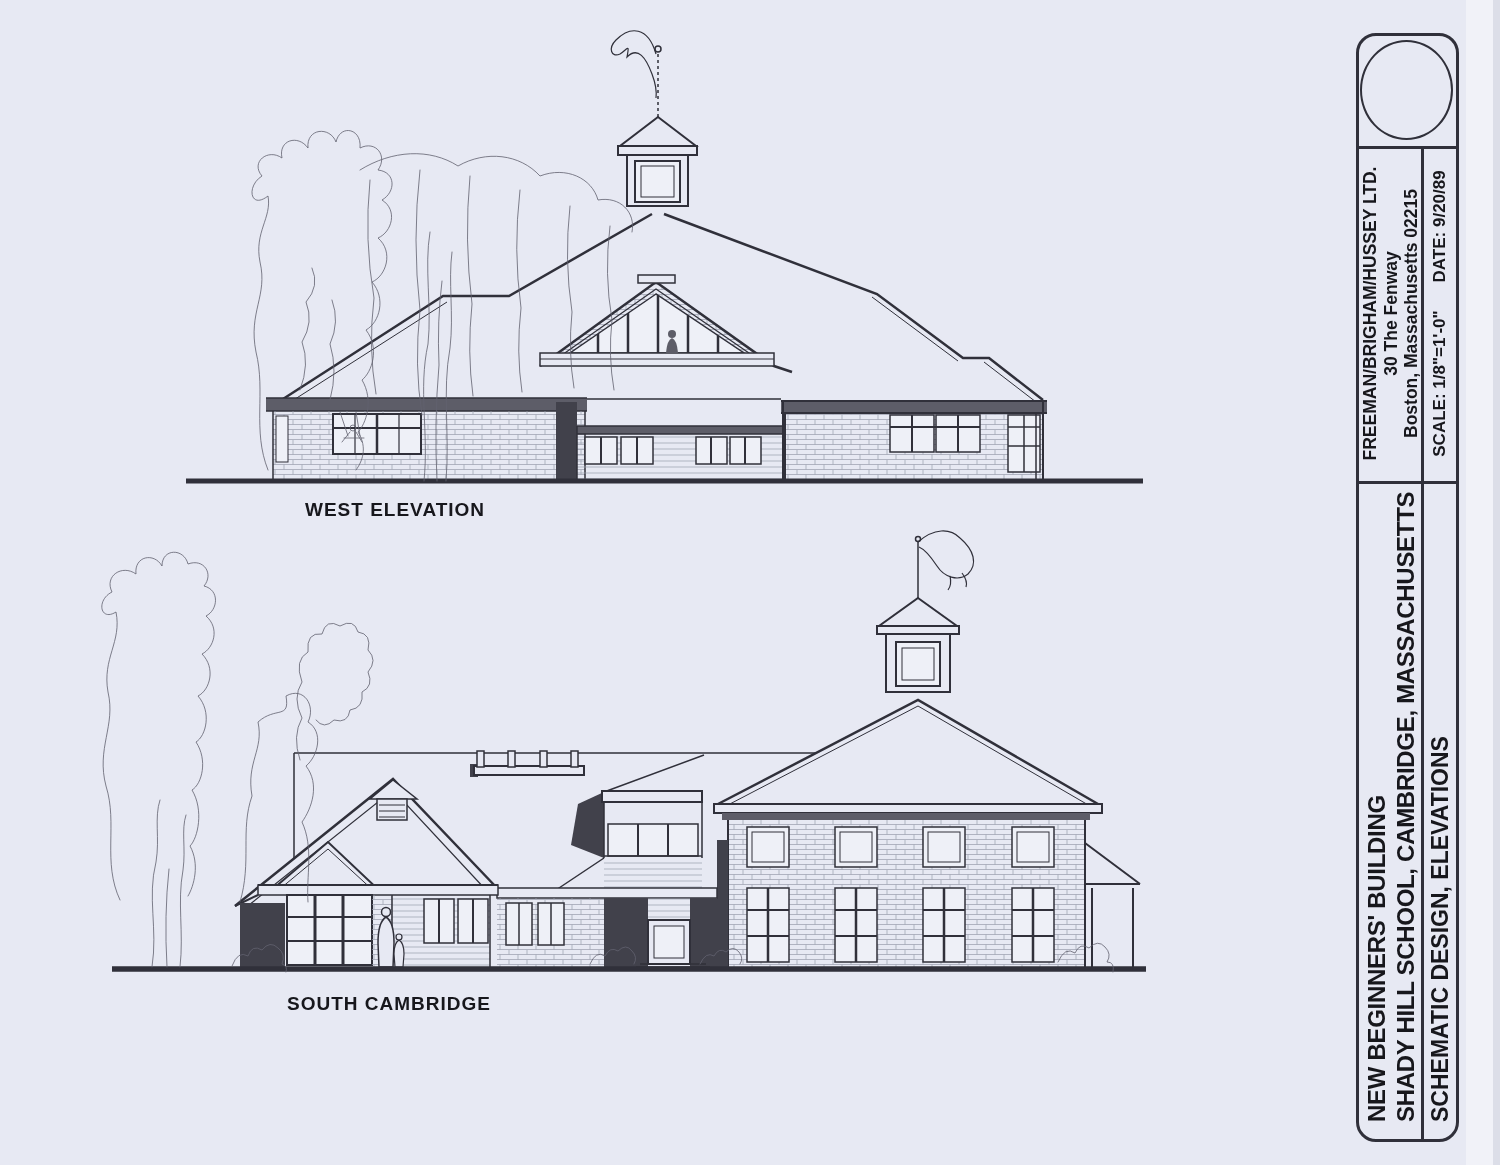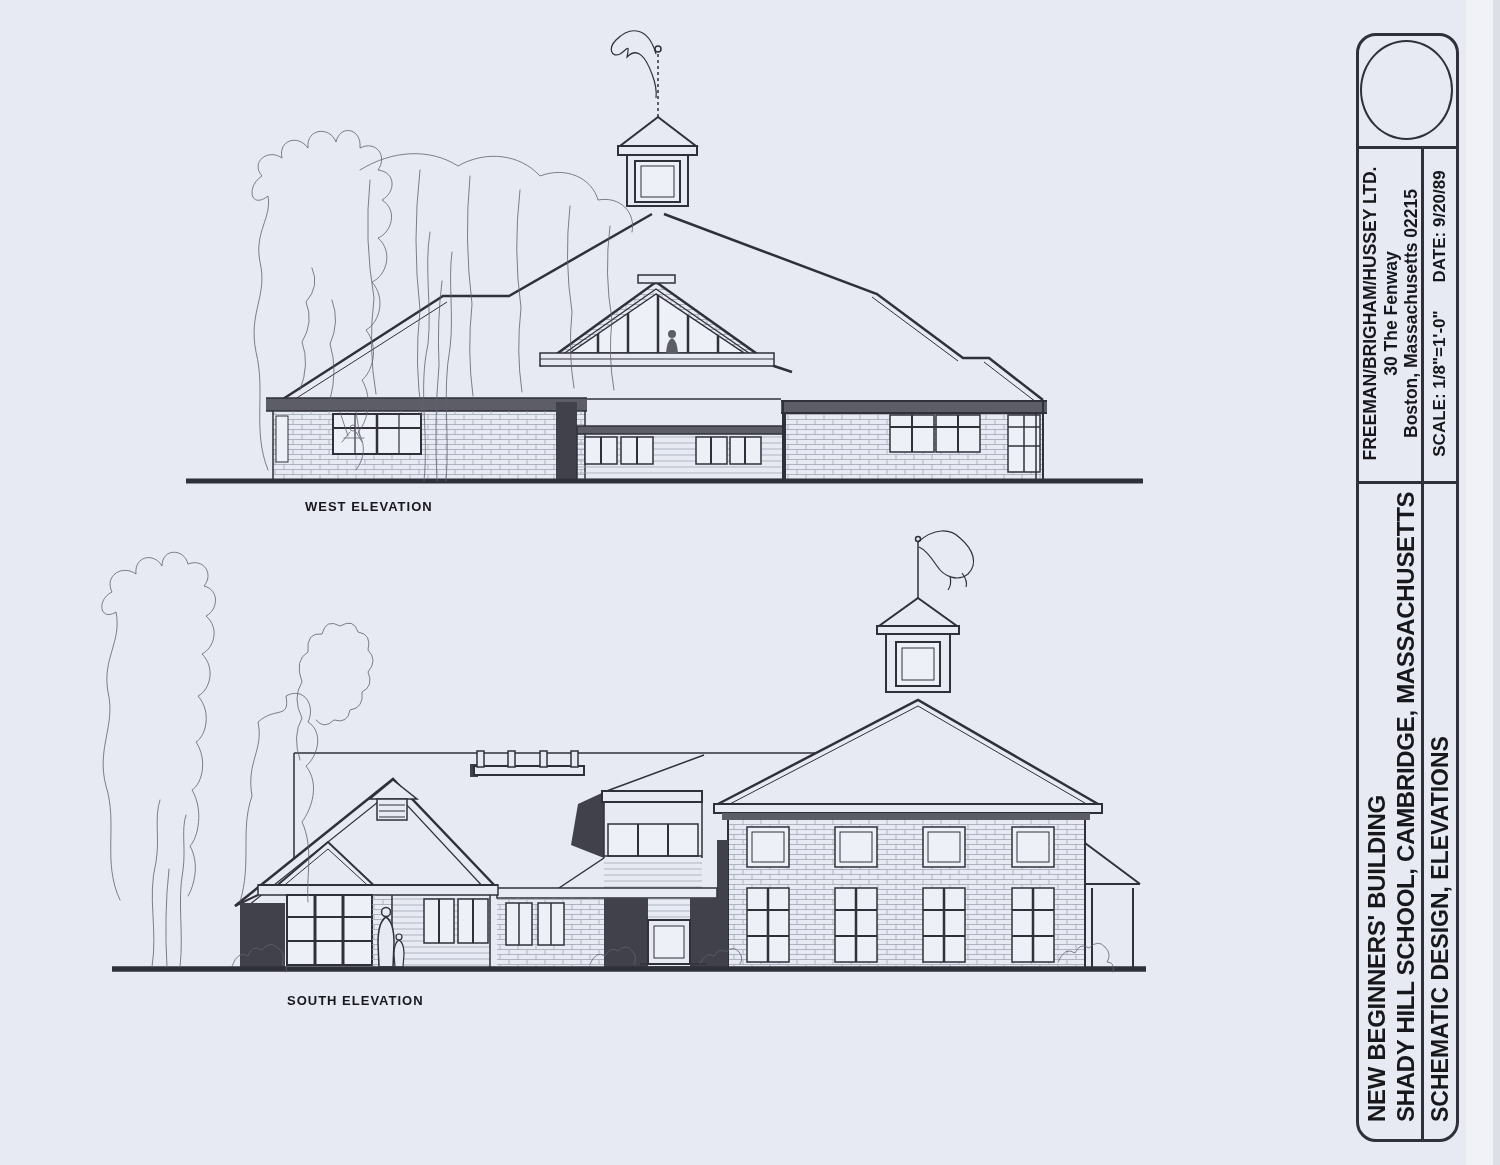--- a/index.html
+++ b/index.html
@@ -14,21 +14,21 @@
   .sheet{position:absolute;left:0;top:0;width:1500px;height:1165px;background:var(--c-paper);}
   .right-margin{position:absolute;left:1466px;top:0;width:27px;height:1165px;background:var(--c-margin);}
   .right-edge{position:absolute;left:1493px;top:0;width:7px;height:1165px;background:var(--c-edge);}
   svg.drawing{position:absolute;left:0;top:0;}
   svg .ln{fill:none;stroke:var(--c-ink);}
   svg .pf{fill:var(--c-paper);stroke:var(--c-ink);}
   svg .gl{fill:var(--c-glass);stroke:var(--c-ink);}
   svg .dk{fill:var(--c-shade-dark);stroke:none;}
   svg .md{fill:var(--c-shade-mid);stroke:none;}
   svg .tr{fill:none;stroke:var(--c-tree);stroke-width:1;opacity:.8;stroke-linecap:round;}
-  .elev-label{position:absolute;font-weight:700;font-size:13px;letter-spacing:1px;color:var(--c-text);}
+  .elev-label{position:absolute;font-weight:700;font-size:19px;letter-spacing:1px;color:var(--c-text);}
   #west-label{left:305px;top:499px;}
   #south-label{left:287px;top:993px;}
   .titleblock{position:absolute;left:1356px;top:33px;width:103px;height:1109px;
       border:3px solid var(--c-ink);border-radius:20px;box-sizing:border-box;background:var(--c-paper);}
   .tb-circle{position:absolute;left:1px;top:4px;width:93px;height:100px;border:2.5px solid var(--c-ink);
       border-radius:50%;box-sizing:border-box;}
   .tb-h{position:absolute;left:0;width:97px;height:3px;background:var(--c-ink);}
   .tb-v{position:absolute;left:62px;width:3px;background:var(--c-ink);}
   .rot{position:absolute;transform-origin:0 0;transform:rotate(-90deg) translateX(-100%);color:var(--c-text);}
   .s2l{left:0;top:110px;width:335px;height:62px;text-align:center;
@@ -254,21 +254,21 @@
         <path class="tr" stroke-width="1.3" d="M152 967 C158 928 147 898 156 862 C160 838 154 818 160 800 M180 967 C184 932 177 903 183 870 C186 848 181 830 186 815 M167 967 q-3 -52 2 -98"></path>
         <path class="tr" d="M232 966 q6 -16 16 -10 q4 -12 14 -6 q8 -10 16 -2 q8 6 4 16 q6 2 4 8"></path>
         <path class="tr" d="M590 964 q6 -14 15 -8 q5 -10 13 -5 q8 -8 14 0 q6 6 2 13"></path>
         <path class="tr" d="M700 964 q6 -13 14 -8 q5 -9 12 -4 q7 -7 13 0 q5 6 1 12"></path>
         <path class="tr" d="M1058 962 q7 -16 17 -9 q5 -11 14 -5 q9 -9 16 -1 q7 7 2 15 q8 0 6 10"></path>
       </g>
     </g>
   </svg>
 
   <div class="elev-label" id="west-label">WEST ELEVATION</div>
-  <div class="elev-label" id="south-label">SOUTH ELEVATION</div>
+  <div class="elev-label" id="south-label">SOUTH CAMBRIDGE</div>
 
   <div class="titleblock">
     <div class="tb-circle"></div>
     <div class="tb-h" style="top:110px"></div>
     <div class="tb-h" style="top:445px"></div>
     <div class="tb-v" style="top:110px;height:338px"></div>
     <div class="tb-v" style="top:448px;height:655px"></div>
 
     <div class="rot s2l">
       <div>FREEMAN/BRIGHAM/HUSSEY LTD.</div>

